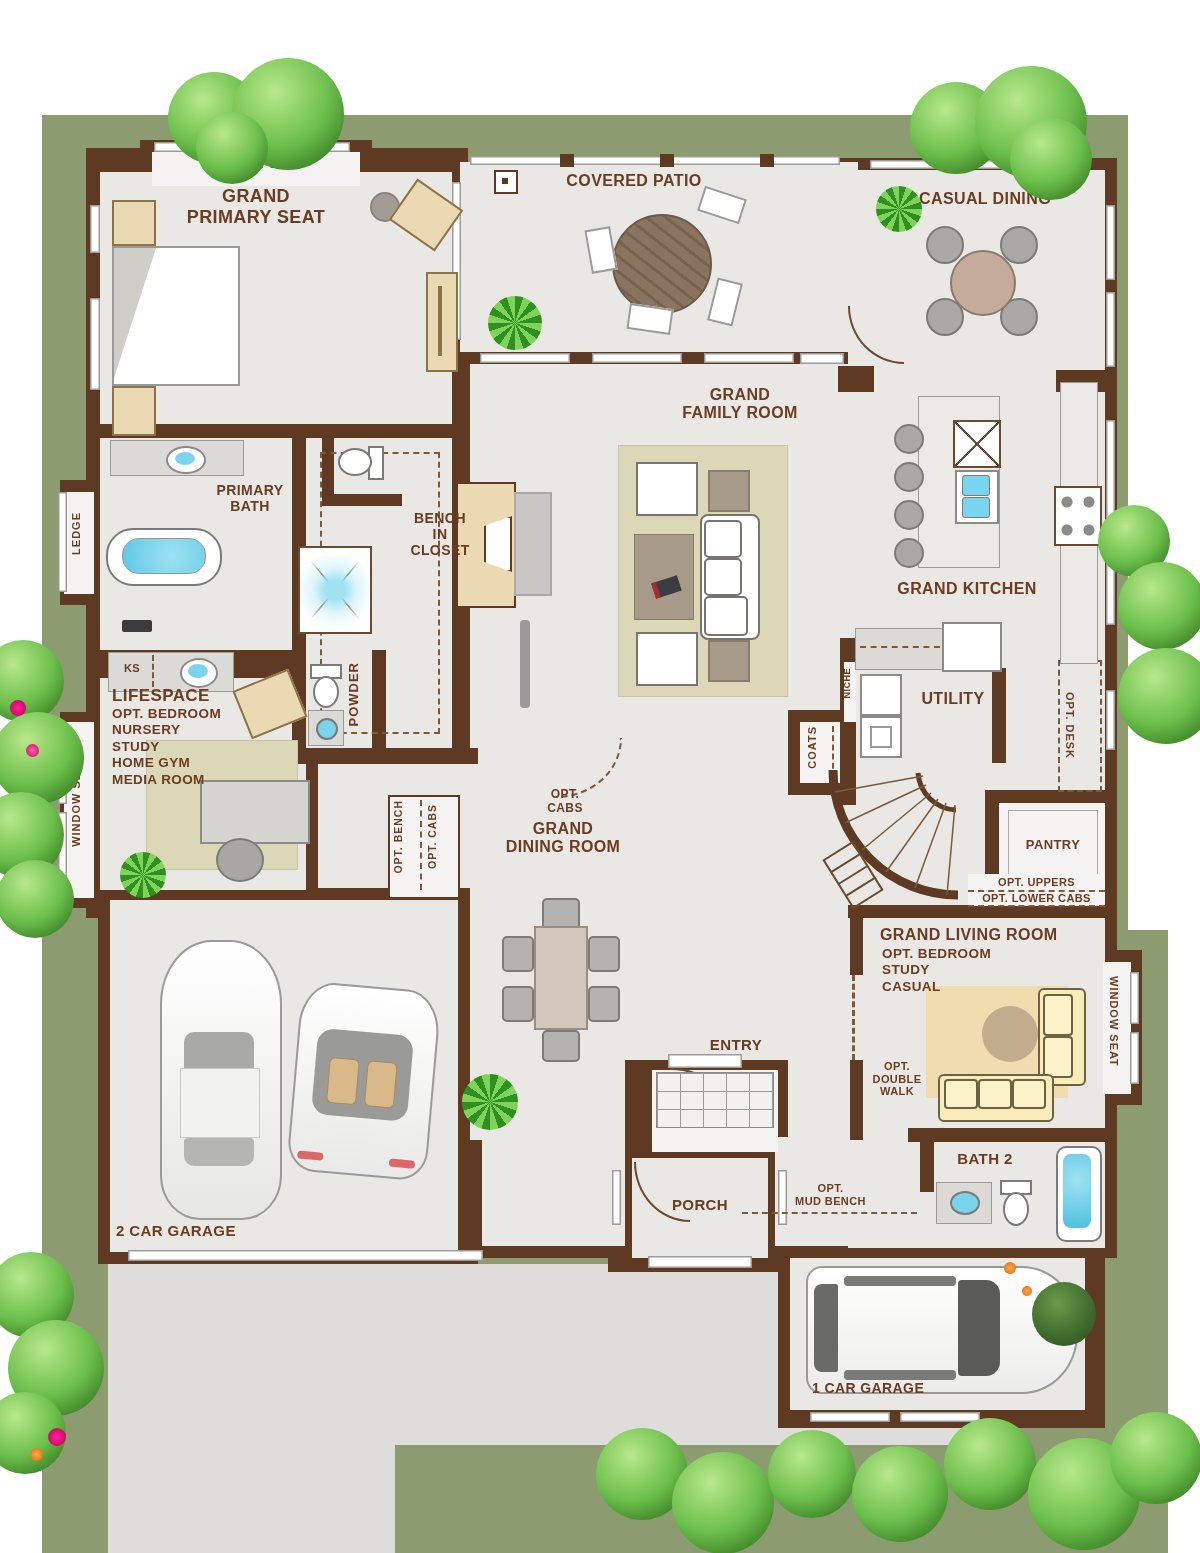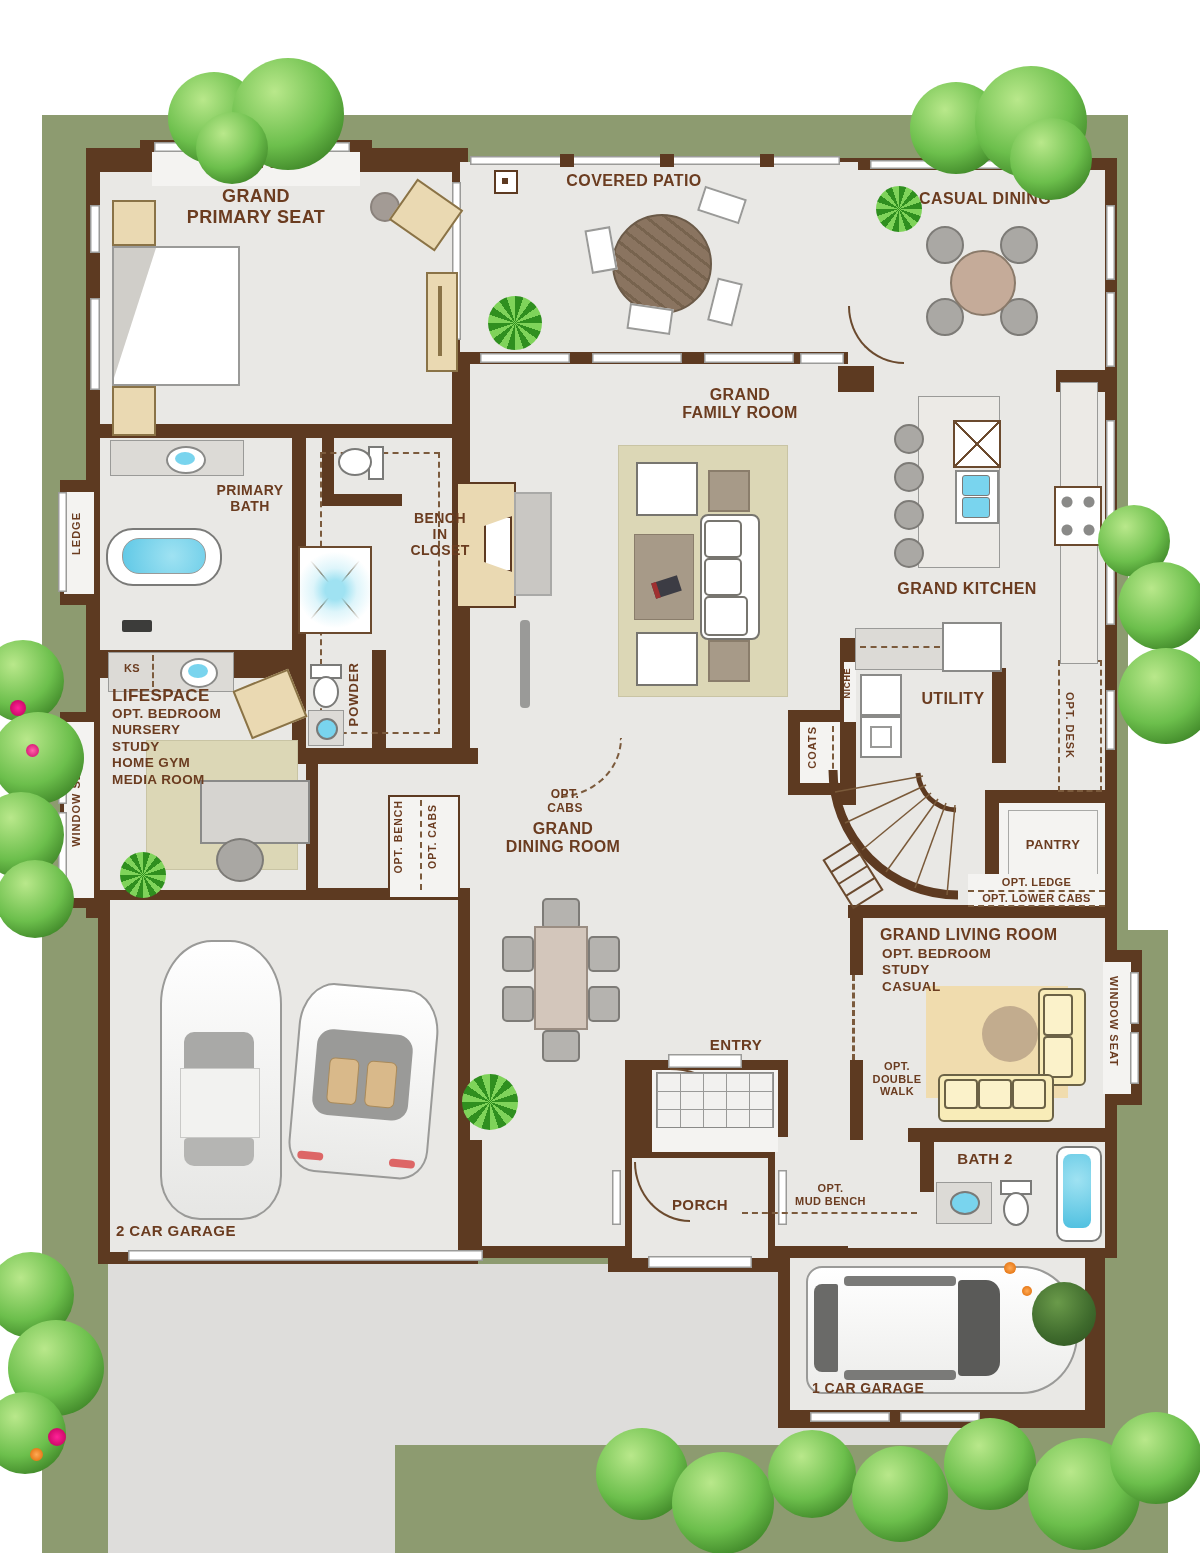--- a/index.html
+++ b/index.html
@@ -400,21 +400,21 @@
     <div>OPT.</div>
     <div>CABS</div>
   </div>
   <div class="lbl" style="left:872px;top:580px;width:190px;font-size:16px;">GRAND KITCHEN</div>
   <div class="lbl" style="left:898px;top:690px;width:110px;font-size:16px;">UTILITY</div>
   <div class="vl" style="left:842px;top:668px;font-size:9px;letter-spacing:.5px;">NICHE</div>
   <div class="vl" style="left:806px;top:726px;font-size:11px;">COATS</div>
   <div class="vr" style="left:1064px;top:692px;font-size:11px;">OPT. DESK</div>
   <div class="lbl" style="left:1008px;top:838px;width:90px;font-size:13px;">PANTRY</div>
   <div class="lbl" style="left:968px;top:876px;width:137px;font-size:11px;">
-    <div style="border-bottom:2px dashed #7b5a3c;padding-bottom:1px;">OPT. LEDGE</div>
+    <div style="border-bottom:2px dashed #7b5a3c;padding-bottom:1px;">OPT. UPPERS</div>
     <div style="border-bottom:2px dashed #7b5a3c;padding-bottom:1px;">OPT. LOWER CABS</div>
   </div>
   <div class="lbl lft" style="left:880px;top:926px;width:220px;font-size:16px;">GRAND LIVING ROOM</div>
   <div class="lbl lft" style="left:882px;top:946px;width:190px;font-size:13.5px;line-height:1.22;">
     <div>OPT. BEDROOM</div>
     <div>STUDY</div>
     <div>CASUAL</div>
   </div>
   <div class="lbl" style="left:858px;top:1060px;width:78px;font-size:11px;">
     <div>OPT.</div>

